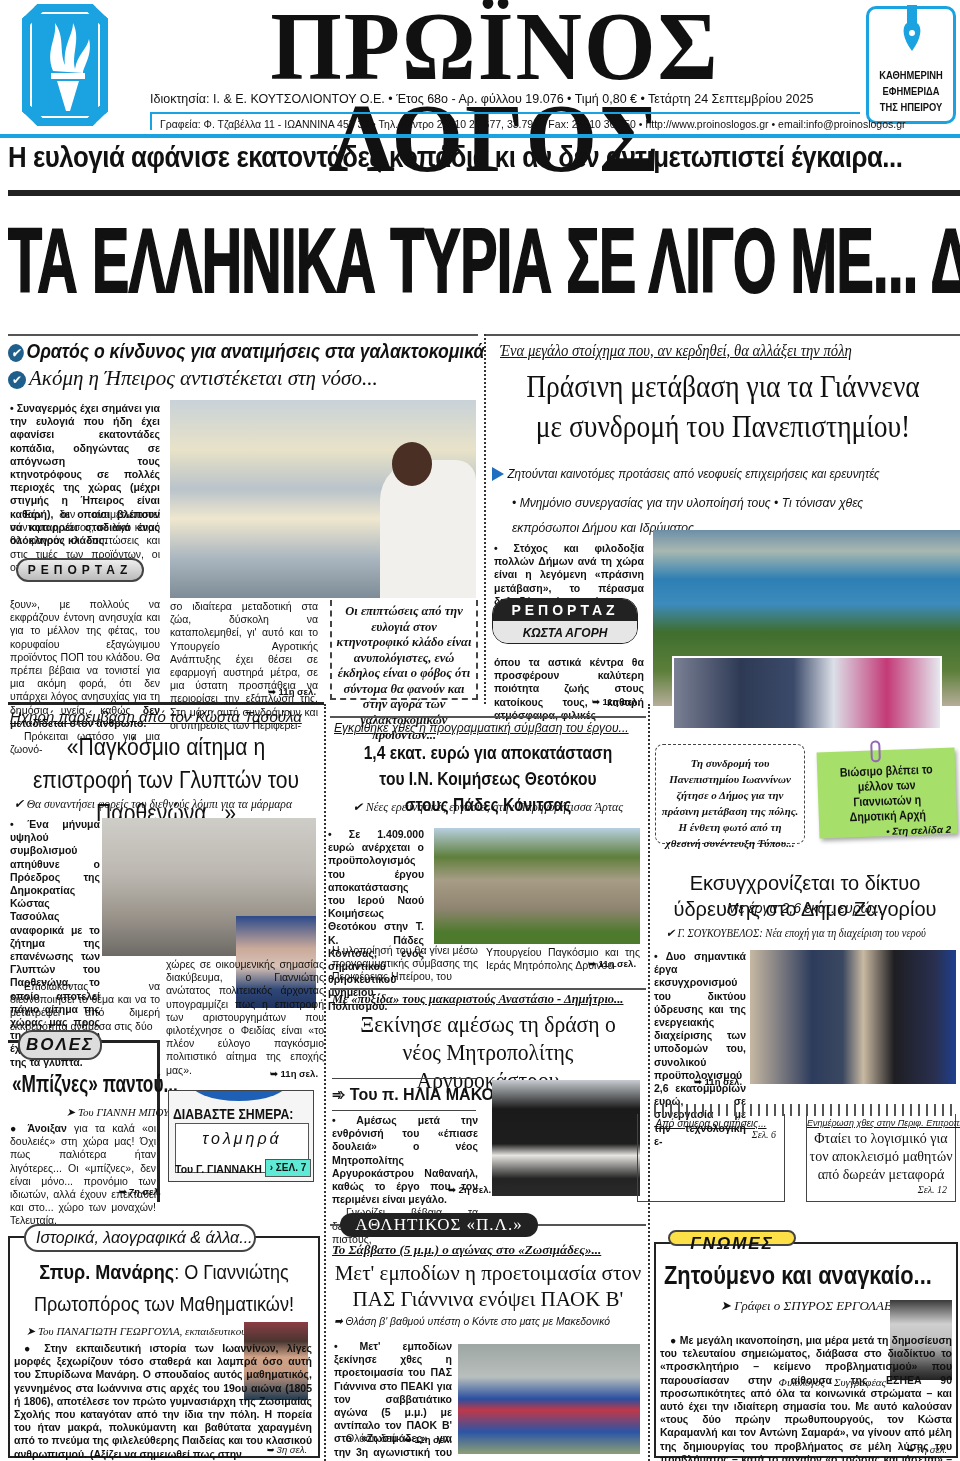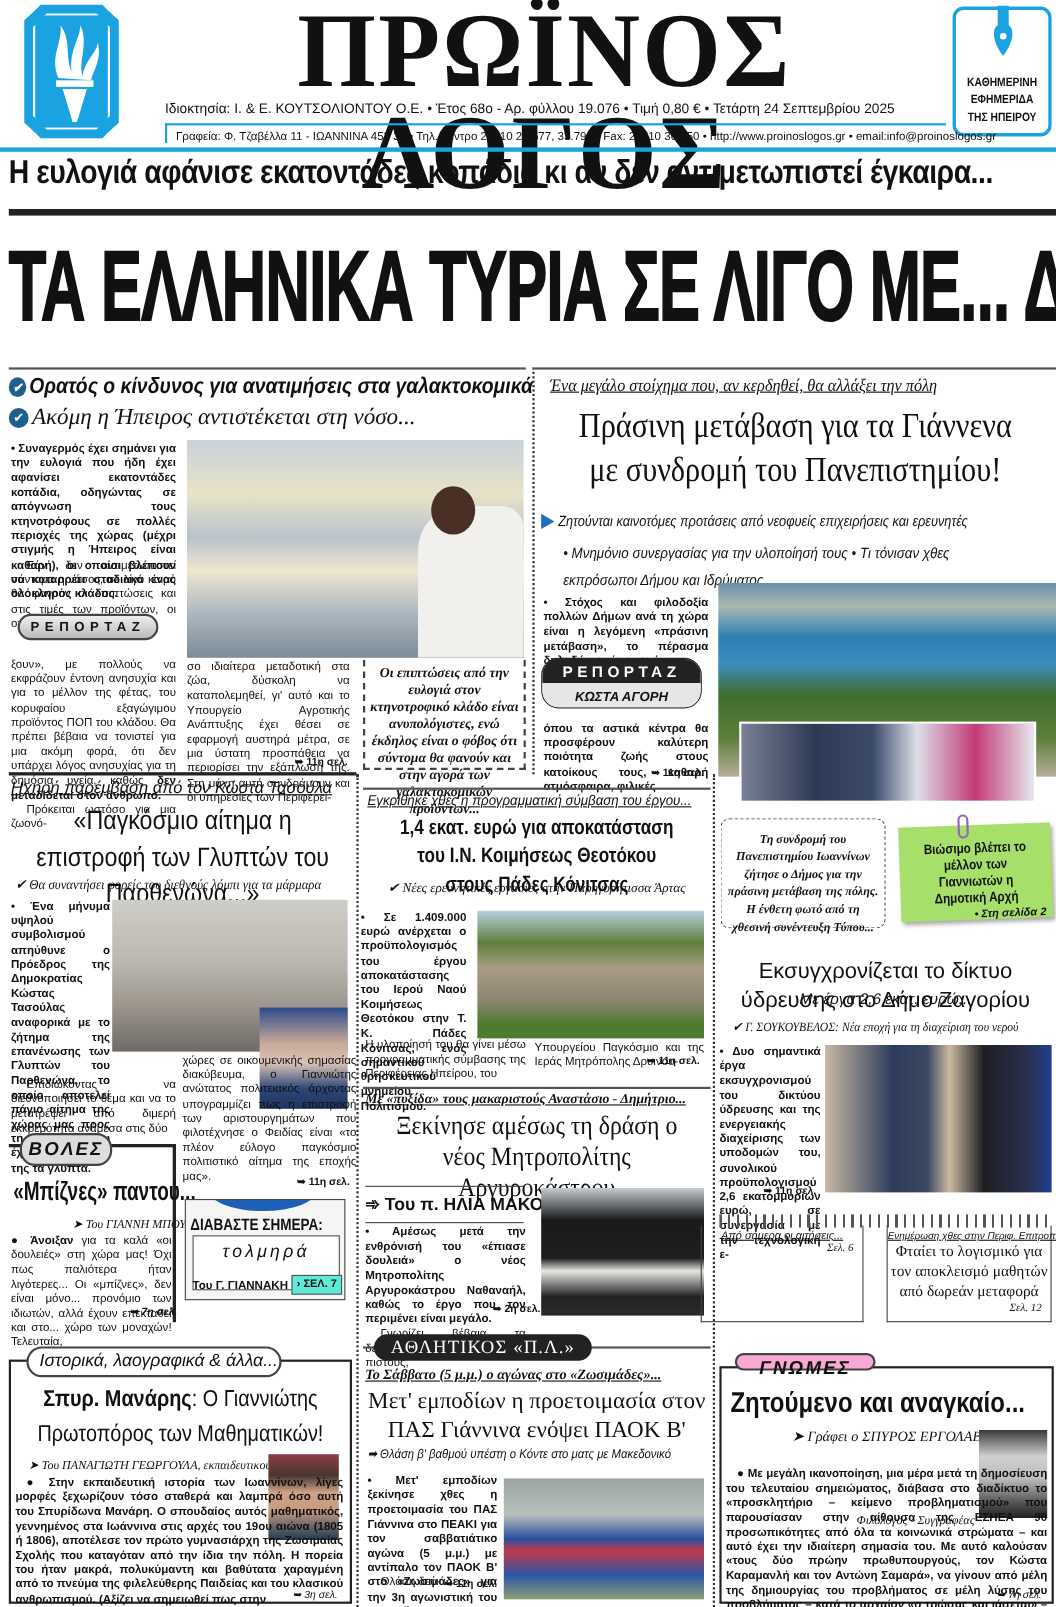--- a/index.html
+++ b/index.html
@@ -191,19 +191,19 @@
 <div class="abs" style="left:24px;top:1224px;width:232px;height:28px;border:2px solid #444;border-radius:14px;background:#fff;font-size:16px;font-style:italic;line-height:24px;padding-left:10px;white-space:nowrap">Ιστορικά, λαογραφικά &amp; άλλα...</div>
 <div class="abs center" style="left:12px;top:1256px;width:304px;font-size:21px;line-height:32px;transform:scaleX(.86)">
   <b>Σπυρ. Μανάρης</b><span>: Ο Γιαννιώτης Πρωτοπόρος των Μαθηματικών!</span>
 </div>
 <div class="abs ital-serif" style="left:26px;top:1325px;width:220px;font-size:11px;white-space:nowrap">➤ Του ΠΑΝΑΓΙΩΤΗ ΓΕΩΡΓΟΥΛΑ, εκπαιδευτικού</div>
 <div class="abs photo" style="left:244px;top:1322px;width:64px;height:78px;background:linear-gradient(180deg,#8b3d44 0%,#4a3630 25%,#d0a489 45%,#c79a82 65%,#1f3a4f 100%)"></div>
 <div class="abs col-text b" style="left:14px;top:1342px;width:298px;line-height:13.2px;text-indent:10px">● Στην εκπαιδευτική ιστορία των Ιωαννίνων, λίγες μορφές ξεχωρίζουν τόσο σταθερά και λαμπρά όσο αυτή του Σπυρίδωνα Μανάρη. Ο σπουδαίος αυτός μαθηματικός, γεννημένος στα Ιωάννινα στις αρχές του 19ου αιώνα (1805 ή 1806), αποτέλεσε τον πρώτο γυμνασιάρχη της Ζωσιμαίας Σχολής που καταγόταν από την ίδια την πόλη. Η πορεία του ήταν μακρά, πολυκύμαντη και βαθύτατα χαραγμένη από το πνεύμα της φιλελεύθερης Παιδείας και του κλασικού ανθρωπισμού. (Αξίζει να σημειωθεί πως στην</div>
 <div class="abs more" style="left:266px;top:1444px;font-style:italic;font-weight:normal">➥ 3η σελ.</div>
 
 <div class="abs" style="left:654px;top:1242px;width:304px;height:216px;border:2px solid #222"></div>
-<div class="abs center" style="left:668px;top:1230px;width:128px;height:16px;border:2px solid #444;border-radius:14px;background:#f9a8d4;font-size:17px;font-weight:bold;font-style:italic;letter-spacing:2px;line-height:24px">ΓΝΩΜΕΣ</div>
+<div class="abs center" style="left:668px;top:1230px;width:128px;height:16px;border:2px solid #444;border-radius:14px;background:#fde047;font-size:17px;font-weight:bold;font-style:italic;letter-spacing:2px;line-height:24px">ΓΝΩΜΕΣ</div>
 <div class="abs" style="left:664px;top:1260px;width:300px;font-size:26px;font-weight:bold;white-space:nowrap;transform:scaleX(.84);transform-origin:left">Ζητούμενο και αναγκαίο...</div>
 <div class="abs ital-serif" style="left:720px;top:1298px;width:180px;font-size:13px;white-space:nowrap">➤ Γράφει ο ΣΠΥΡΟΣ ΕΡΓΟΛΑΒΟΣ,</div>
 <div class="abs ital-serif" style="left:766px;top:1376px;width:120px;font-size:11px;text-align:right;white-space:nowrap">Φιλόλογος - Συγγραφέας</div>
 <div class="abs photo" style="left:890px;top:1300px;width:62px;height:80px;background:linear-gradient(180deg,#3a3a3a 0%,#cfcfcf 30%,#bdbdbd 55%,#4b4b4b 85%,#222 100%)"></div>
 <div class="abs col-text b" style="left:660px;top:1334px;width:292px;line-height:13.2px;text-indent:10px">● Με μεγάλη ικανοποίηση, μια μέρα μετά τη δημοσίευση του τελευταίου σημειώματος, διάβασα στο διαδίκτυο το «προσκλητήριο – κείμενο προβληματισμού» που παρουσίασαν στην αίθουσα της ΕΣΗΕΑ 90 προσωπικότητες από όλα τα κοινωνικά στρώματα – και αυτό έχει την ιδιαίτερη σημασία του. Με αυτό καλούσαν «τους δύο πρώην πρωθυπουργούς, τον Κώστα Καραμανλή και τον Αντώνη Σαμαρά», να γίνουν από μέλη της δημιουργίας του προβλήματος σε μέλη λύσης του προβλήματος – κατά το αρχαίον «ο τρώσας και ιάσεται» – και «να αναλάβουν πρωτοβουλία</div>
 <div class="abs more" style="left:906px;top:1444px;font-style:italic;font-weight:normal">➥ 7η σελ.</div>
 
 </body></html>

